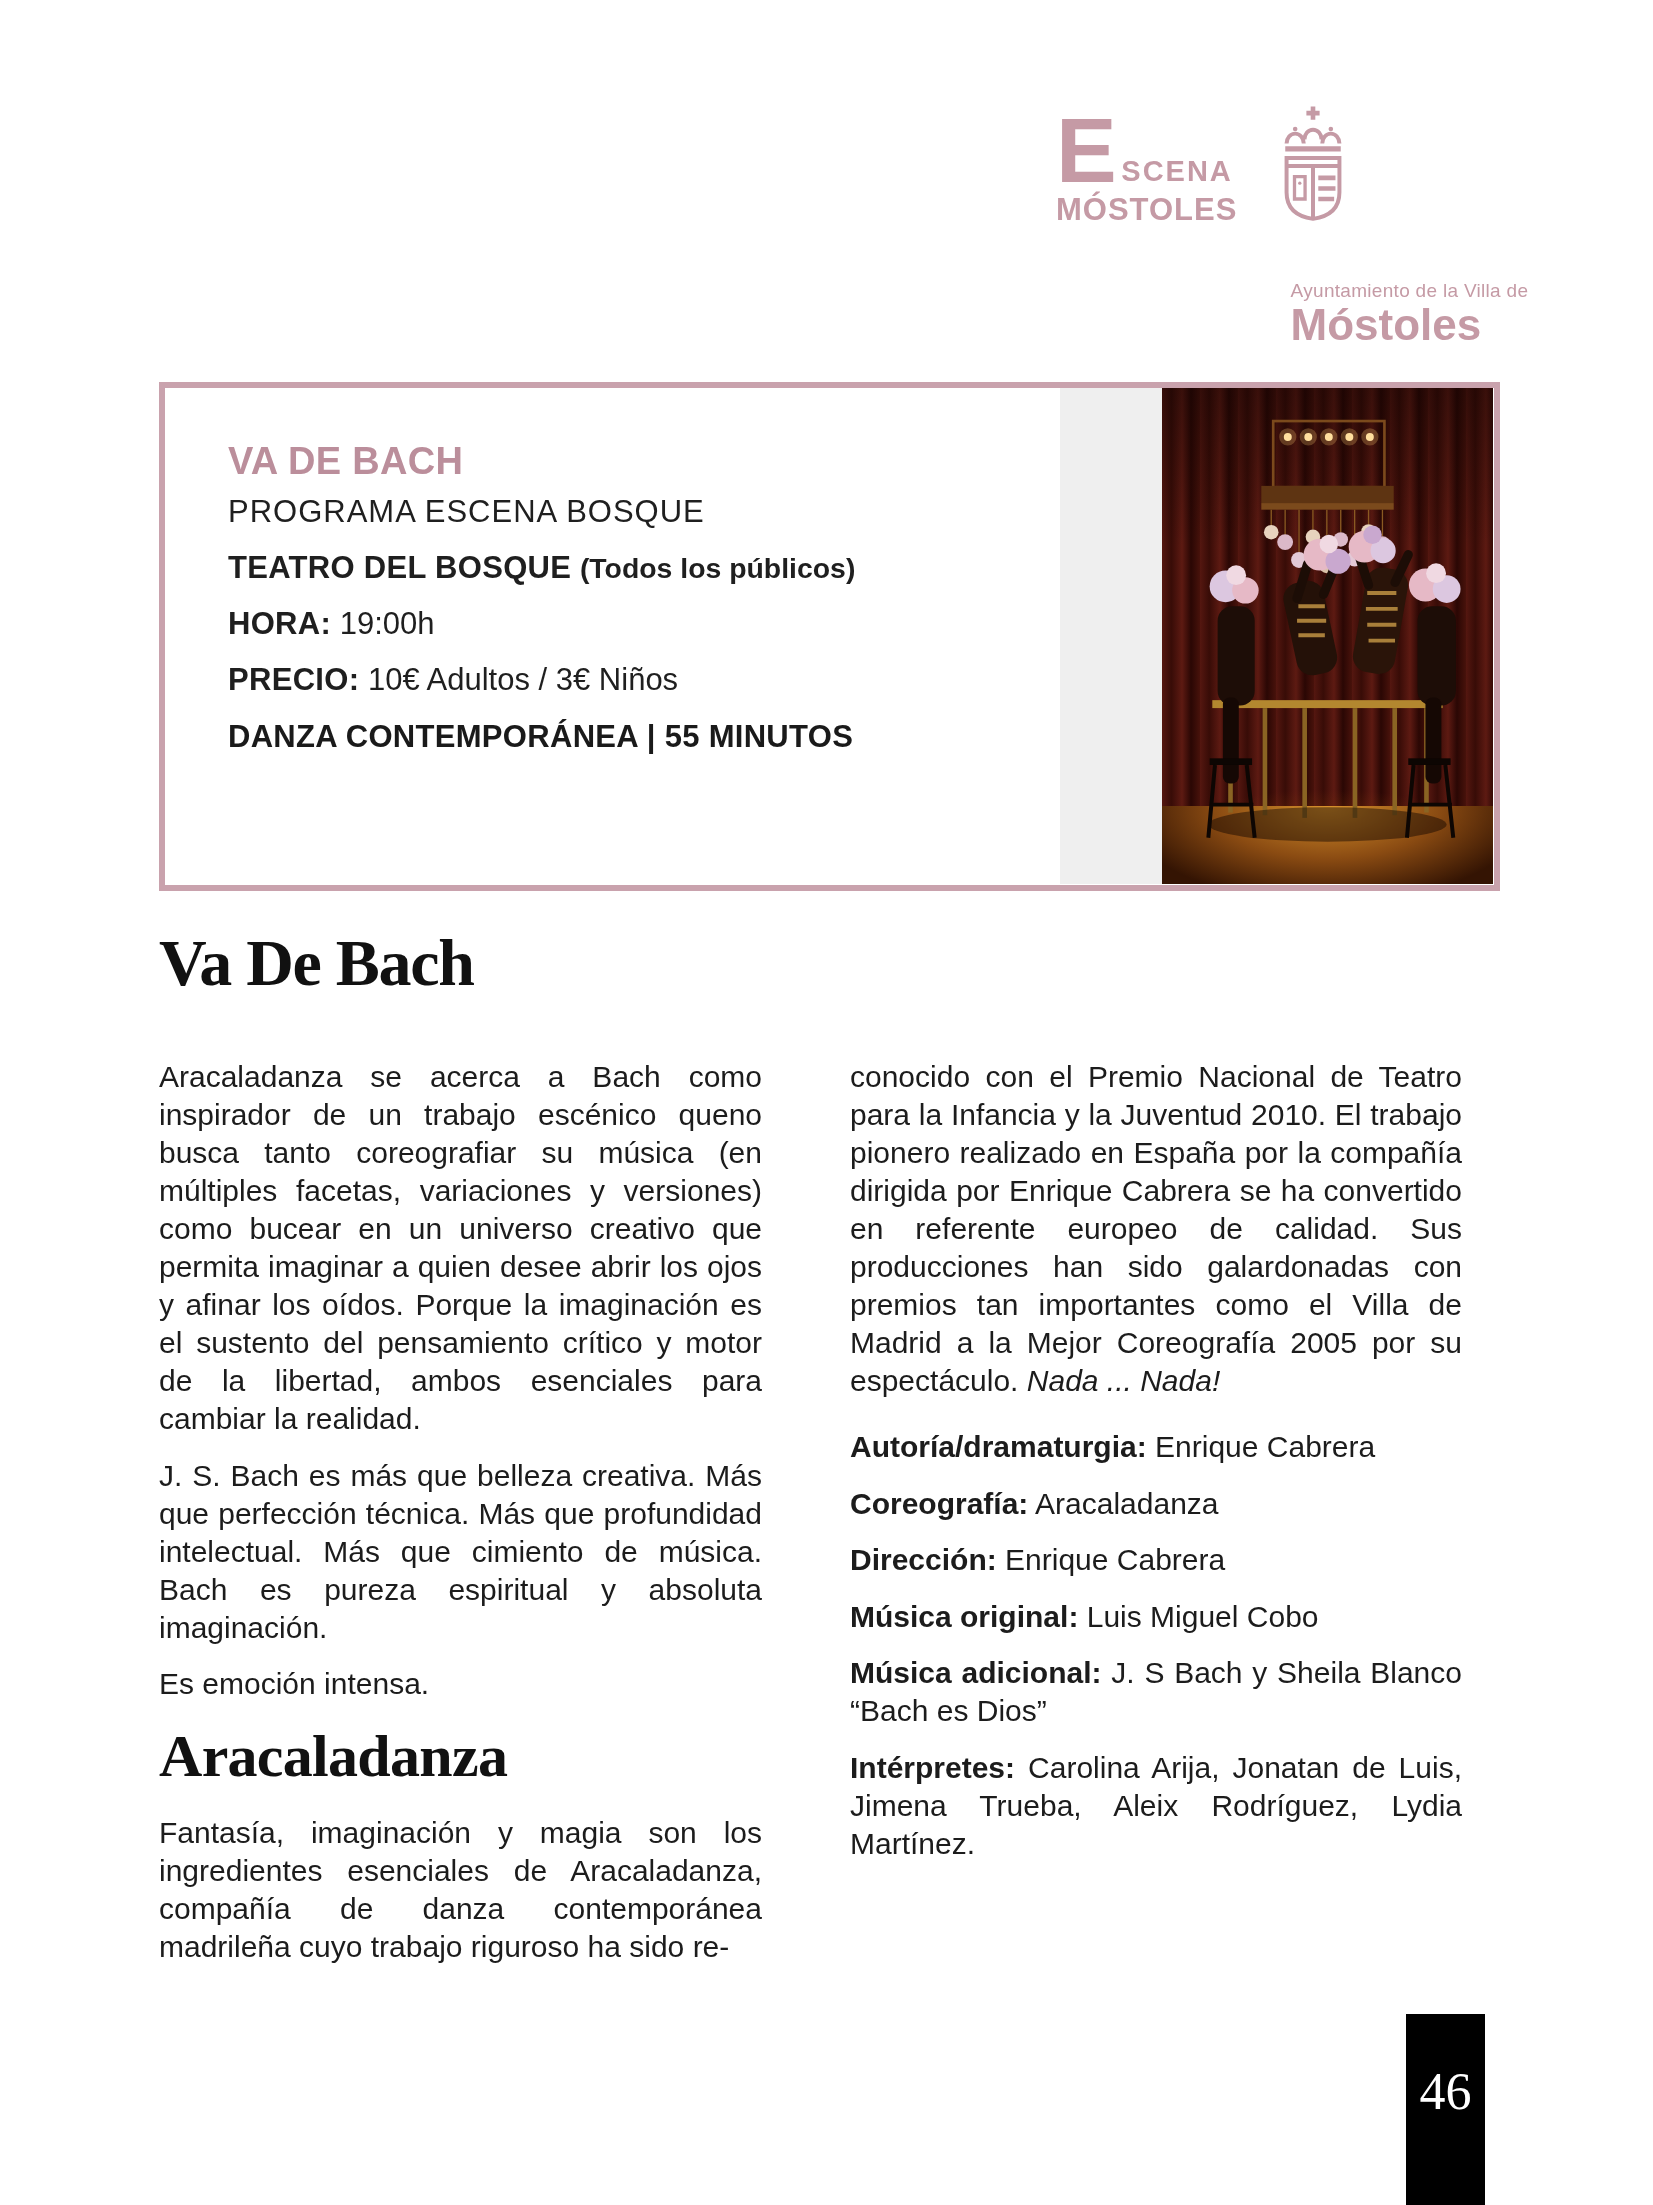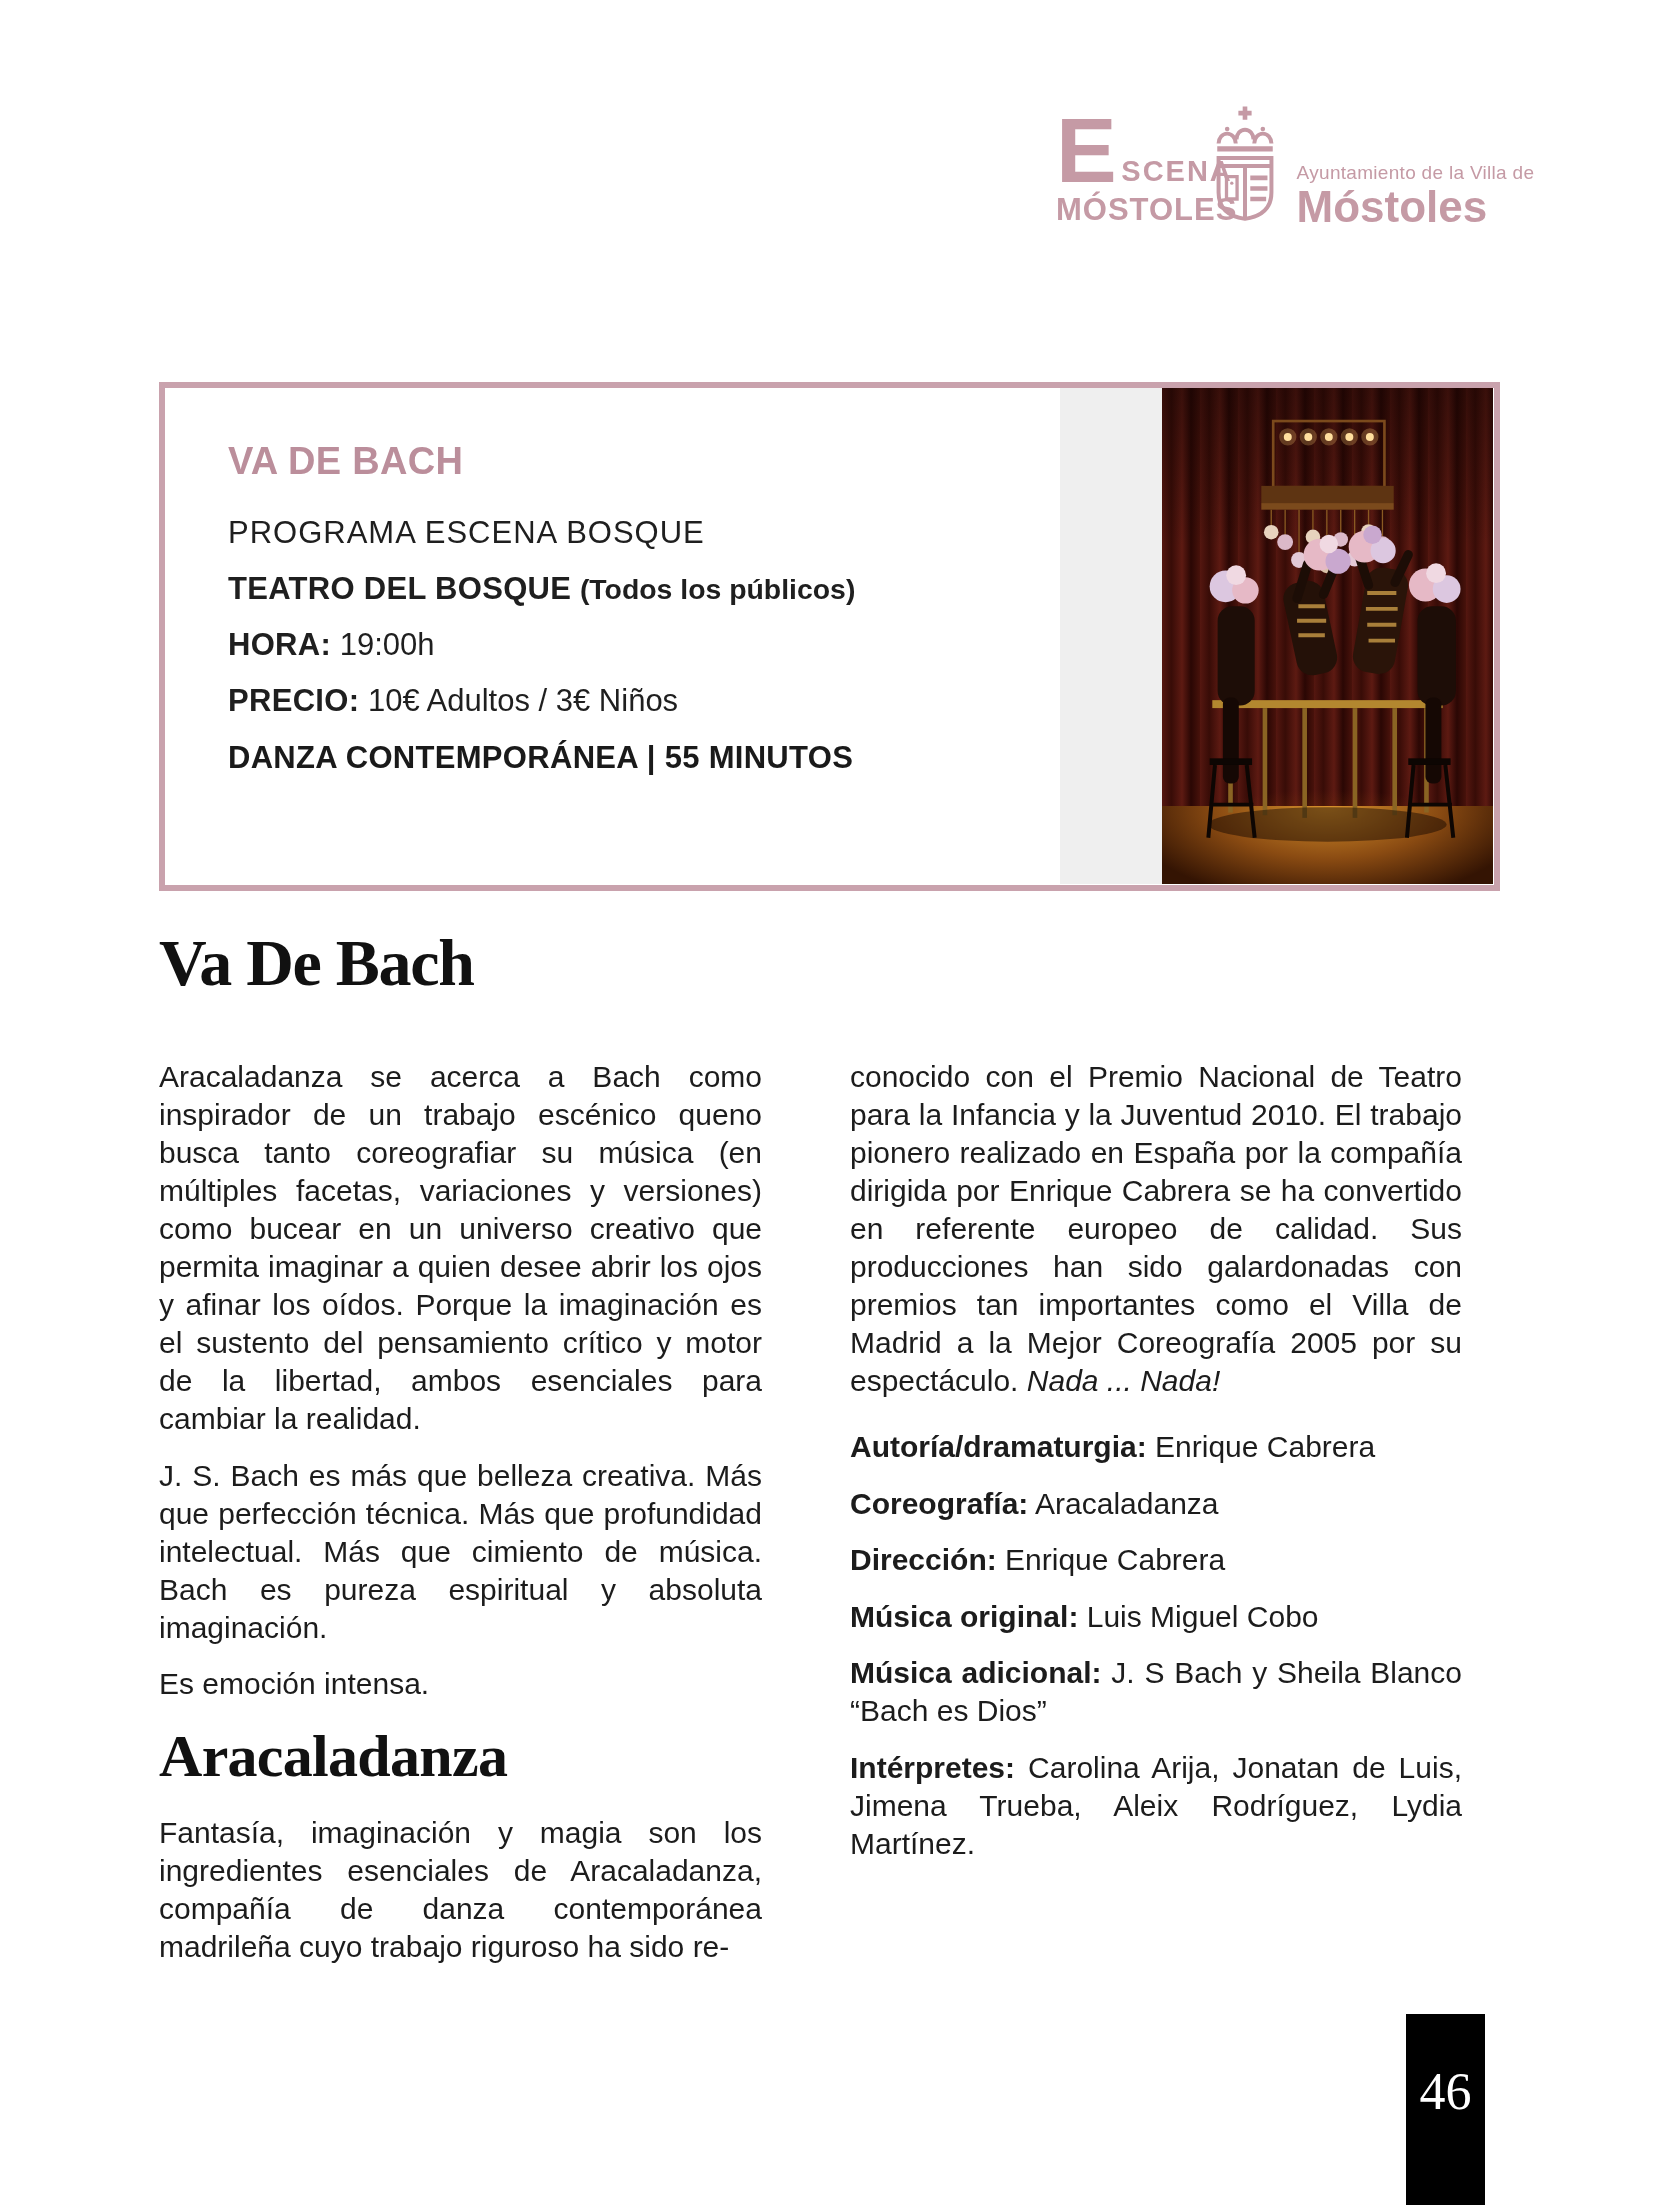--- a/index.html
+++ b/index.html
@@ -11,33 +11,33 @@
     color:#1a1a1a;
     overflow:hidden;
     margin:0 auto;
   }
   
   .escena-logo{position:absolute;left:1056px;top:116px;color:#c59aa5;line-height:1;}
   .escena-row{display:flex;align-items:flex-end;}
   .escena-e{font-size:91px;font-weight:bold;line-height:.78;letter-spacing:0;}
   .escena-scena{font-size:29px;font-weight:bold;letter-spacing:2px;margin-left:4.6px;margin-bottom:1.3px;}
   .escena-mostoles{font-size:31px;font-weight:bold;letter-spacing:1px;margin-top:6.6px;}
-  .ayto-logo{position:absolute;left:1208px;top:105px;display:flex;color:#c59aa5;}
+  .ayto-logo{position:absolute;left:1276px;top:105px;display:flex;color:#c59aa5;flex-direction:column;}
   .ayto-text{margin-left:14.6px;margin-top:58px;line-height:1;}
   .ayto-line1{font-size:19px;letter-spacing:0.3px;}
   .ayto-line2{font-size:44px;font-weight:bold;letter-spacing:0;margin-top:2.6px;}
   
   .event-card{
     position:absolute;left:159px;top:382px;width:1341px;height:509px;
     border:6.6px solid #c9a2ad;background:#fff;box-sizing:border-box;
   }
   .card-text{position:absolute;left:63px;top:33px;width:827px;}
   .card-date{font-size:44px;font-weight:bold;letter-spacing:0.7px;color:#141414;}
   .card-title{font-size:38px;font-weight:bold;color:#bb8e9b;margin-top:18.5px;letter-spacing:0.3px;}
-  .card-program{font-size:31px;letter-spacing:1px;margin-top:32px;color:#1f1f1f;}
+  .card-program{font-size:31px;letter-spacing:1px;margin-top:11px;color:#1f1f1f;}
   .card-line{font-size:31px;margin-top:20px;color:#1f1f1f;}
   .card-line b{font-weight:bold;letter-spacing:0.3px;}
   .venue-note{font-size:28.4px;font-weight:bold;}
   .card-genre{font-size:31px;font-weight:bold;margin-top:21px;letter-spacing:0.3px;}
   .gray-strip{position:absolute;left:895px;top:0;width:103px;height:496px;background:#efefef;}
   .photo{
     position:absolute;left:997px;top:0;width:331px;height:496px;overflow:hidden;
     background:
       linear-gradient(rgba(15,3,2,.45), rgba(15,3,2,0) 32%),
       radial-gradient(ellipse 75% 22% at 50% 98%, rgba(234,148,44,.85), rgba(130,55,12,.3) 55%, rgba(0,0,0,0) 78%),

